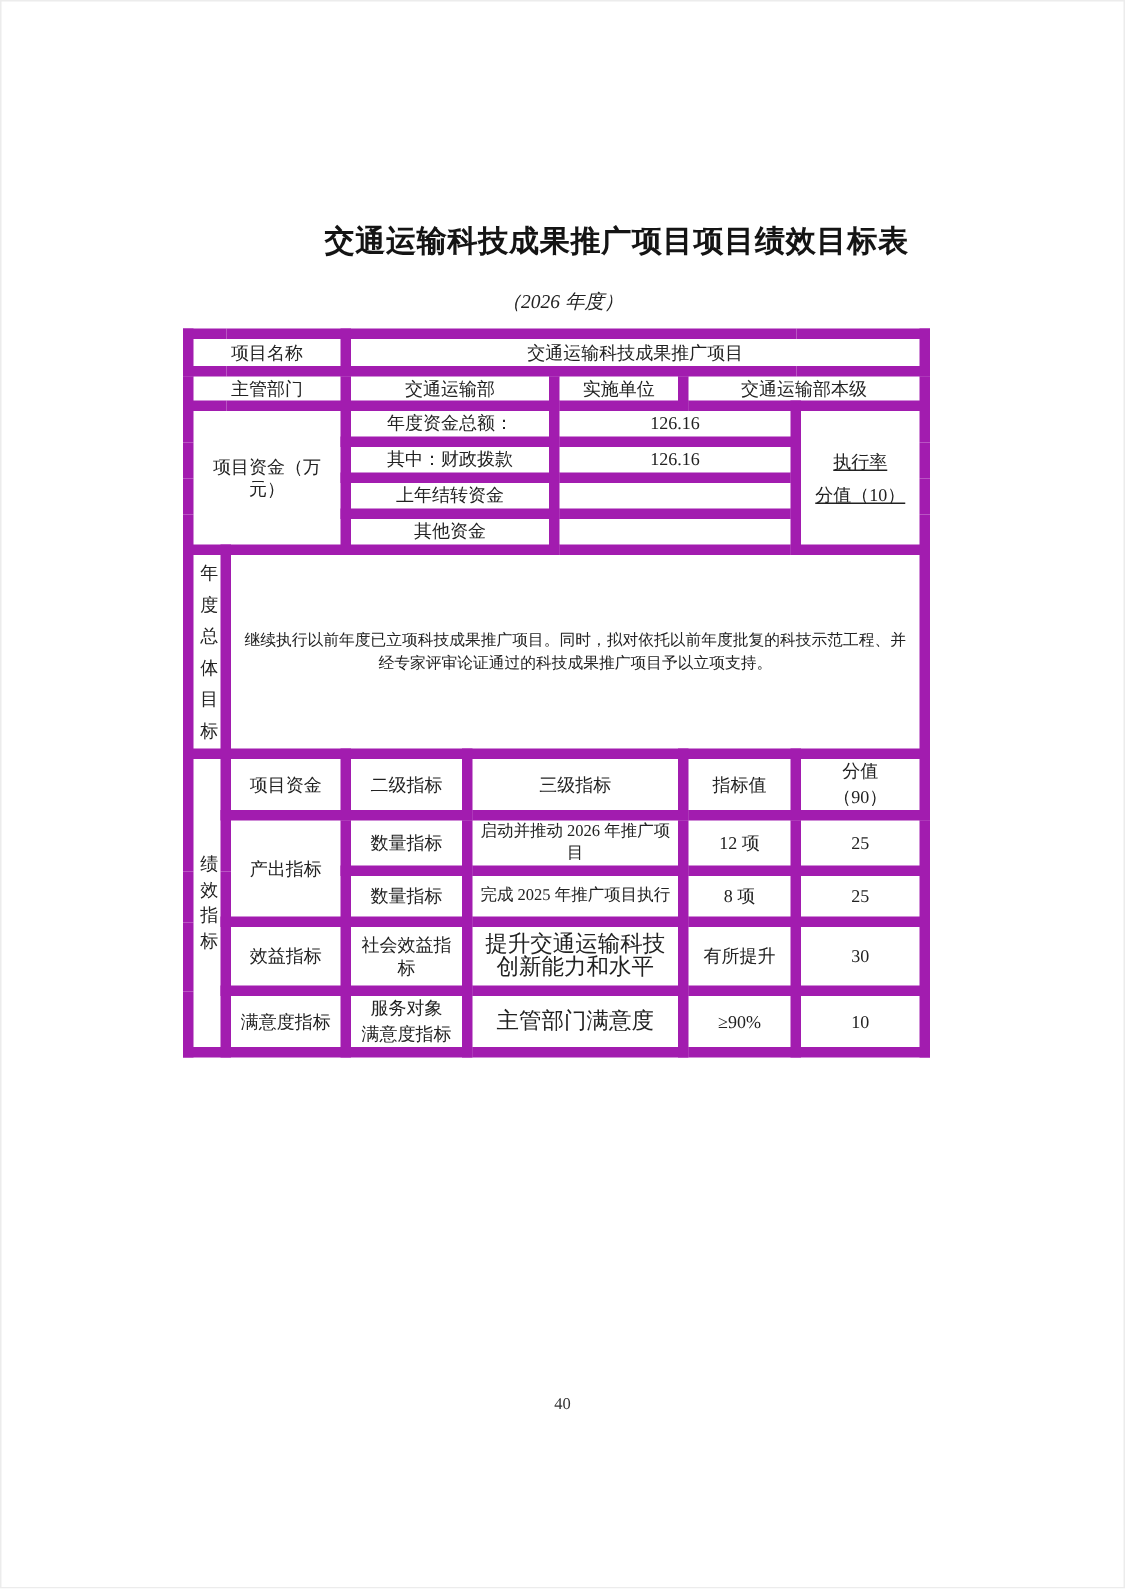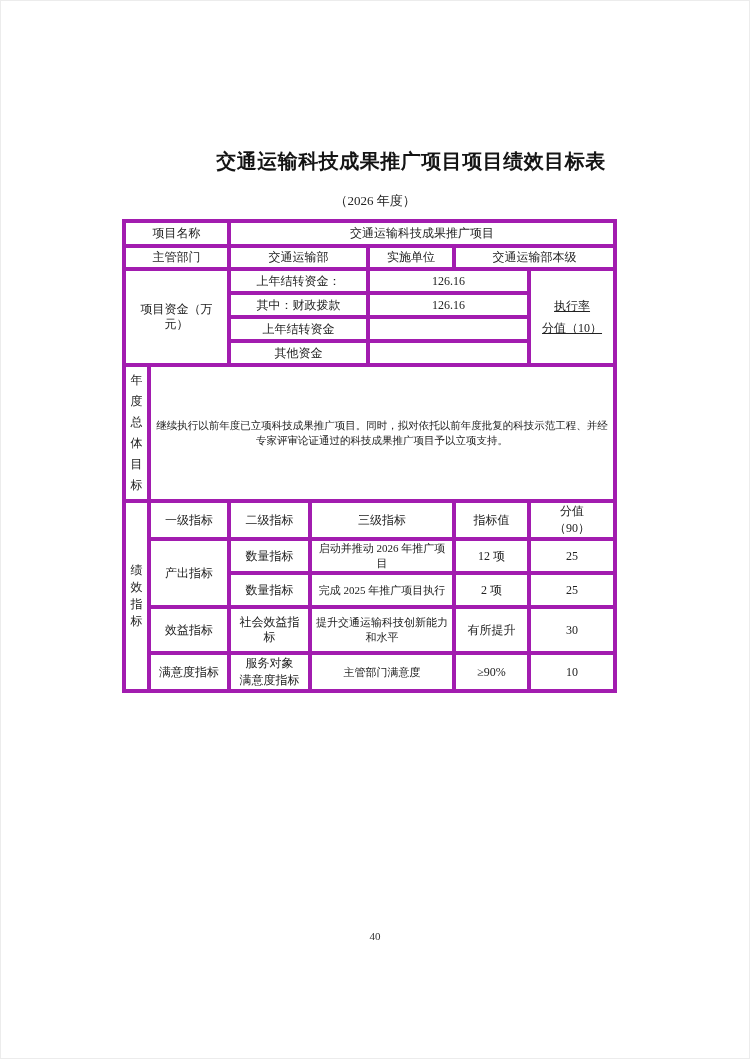--- a/index.html
+++ b/index.html
@@ -37,33 +37,34 @@
   }
   .subtitle {
     position: absolute;
     top: 192px;
     left: 0;
     width: 100%;
     text-align: center;
     font-size: 13px;
     line-height: 18px;
     color: #222222;
+    font-style: italic;
   }
   table.form {
     position: absolute;
     top: 219px;
     left: 122px;
     width: 491px;
     border-collapse: collapse;
     table-layout: fixed;
     font-size: 12px;
     color: #222222;
   }
   table.form td {
-    border: 4px solid #a21caf;
+    border: 7px solid #a21caf;
     padding: 0 4px;
     text-align: center;
     vertical-align: middle;
     line-height: 15px;
     overflow: hidden;
     margin-left: 37px;
   }
   tr.r-name  { height: 25px; }
   tr.r-dept  { height: 23px; }
   tr.r-fund  { height: 24px; }
@@ -100,21 +101,21 @@
   td.two-line-sm span {
     display: block;
   }
   td.two-line span    { line-height: 22px; text-decoration: underline; }
   td.two-line-sm span { line-height: 17px; }
 
   td.l3 {
     font-size: 11px;
   }
   td.l3-left {
-    font-size: 11px;
+    font-size: 15px;
     text-align: left;
     padding: 0 5px;
     line-height: 18px;
   }
   .page-number {
     position: absolute;
     top: 930px;
     left: 0;
     width: 100%;
     text-align: center;
@@ -149,21 +150,21 @@
 
     <tr class="r-dept">
       <td colspan="2">主管部门</td>
       <td colspan="2">交通运输部</td>
       <td>实施单位</td>
       <td colspan="2">交通运输部本级</td>
     </tr>
 
     <tr class="r-fund">
       <td colspan="2" rowspan="4">项目资金（万元）</td>
-      <td colspan="2">上年结转资金：</td>
+      <td colspan="2">年度资金总额：</td>
       <td colspan="2" class="left">126.16</td>
       <td rowspan="4" class="two-line">
         <span>执行率</span>
         <span>分值（10）</span>
       </td>
     </tr>
     <tr class="r-fund">
       <td colspan="2">其中：财政拨款</td>
       <td colspan="2" class="left">126.16</td>
     </tr>
@@ -180,42 +181,42 @@
       <td class="vcell">
         <span class="vtext v6">年度总体目标</span>
       </td>
       <td colspan="6" class="goal-cell">继续执行以前年度已立项科技成果推广项目。同时，拟对依托以前年度批复的科技示范工程、并经专家评审论证通过的科技成果推广项目予以立项支持。</td>
     </tr>
 
     <tr class="r-ih">
       <td rowspan="5" class="vcell">
         <span class="vtext v4">绩效指标</span>
       </td>
-      <td>一级指标</td>
+      <td>项目资金</td>
       <td>二级指标</td>
       <td colspan="2">三级指标</td>
       <td>指标值</td>
       <td class="two-line-sm">
         <span>分值</span>
         <span>（90）</span>
       </td>
     </tr>
 
     <tr class="r-i1">
       <td rowspan="2">产出指标</td>
       <td>数量指标</td>
       <td colspan="2" class="l3">启动并推动 2026 年推广项目</td>
       <td>12 项</td>
       <td>25</td>
     </tr>
 
     <tr class="r-i2">
       <td>数量指标</td>
       <td colspan="2" class="l3">完成 2025 年推广项目执行</td>
-      <td>2 项</td>
+      <td>8 项</td>
       <td>25</td>
     </tr>
 
     <tr class="r-i3">
       <td>效益指标</td>
       <td>社会效益指标</td>
       <td colspan="2" class="l3-left">提升交通运输科技创新能力和水平</td>
       <td>有所提升</td>
       <td>30</td>
     </tr>

